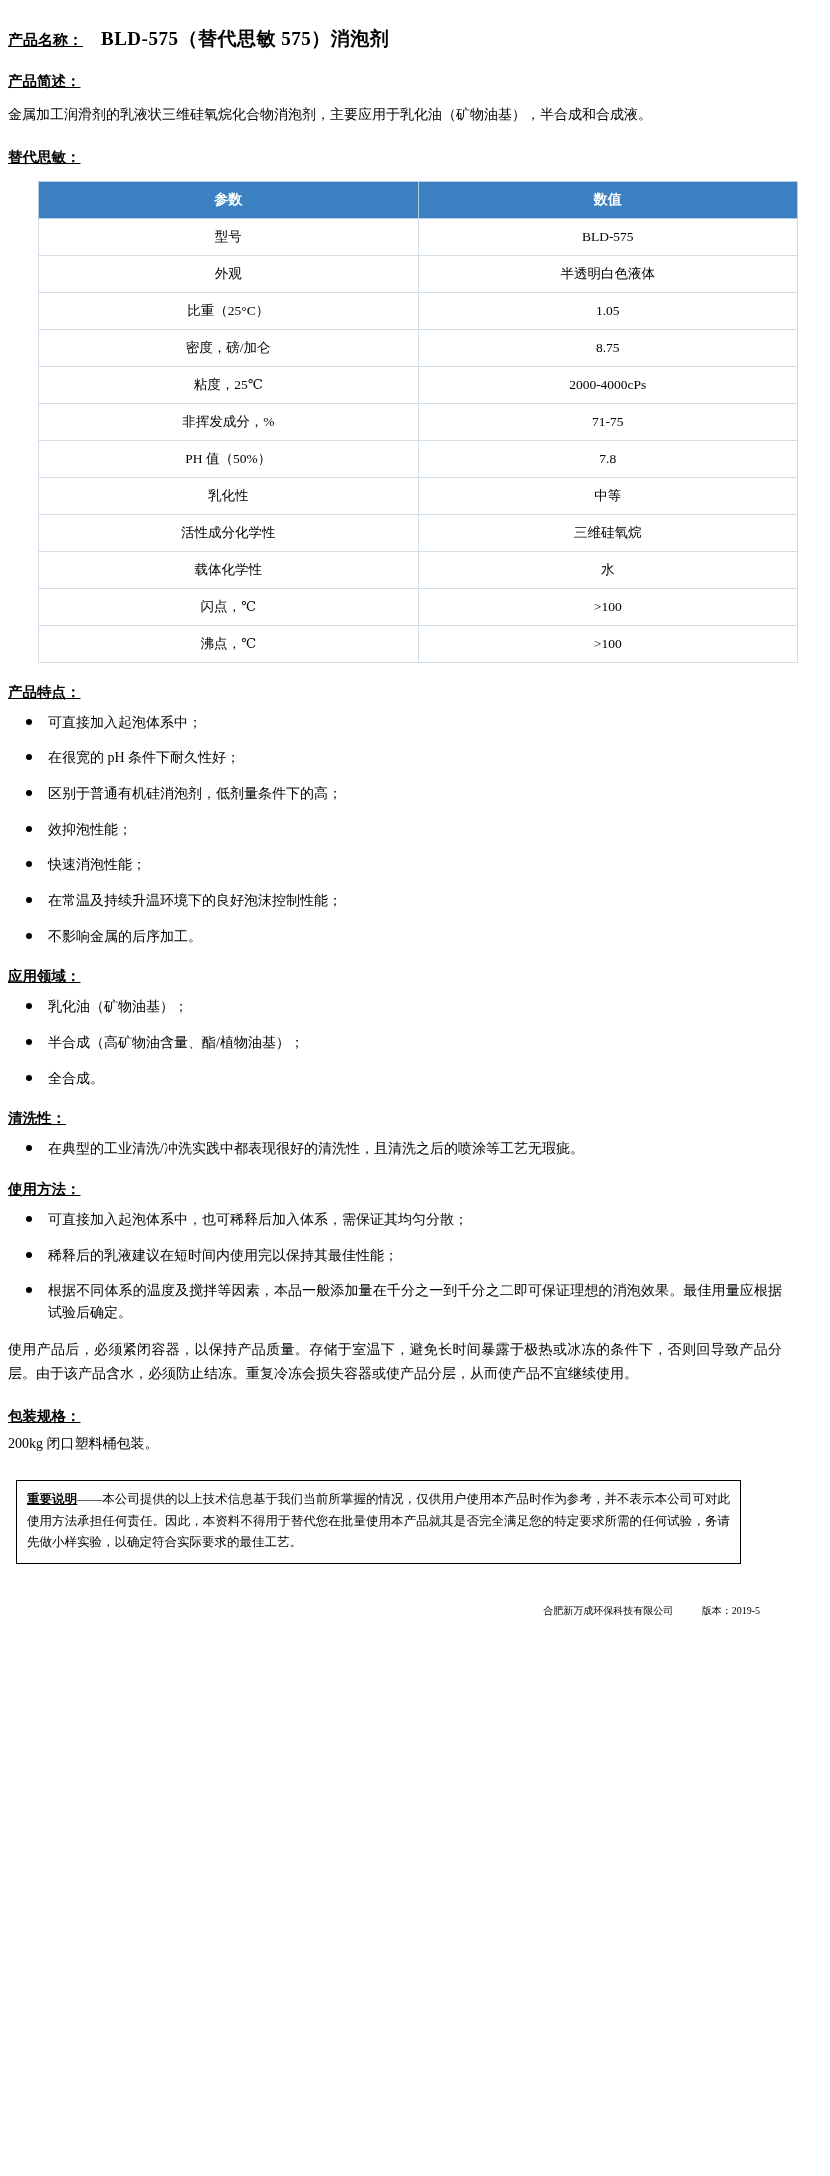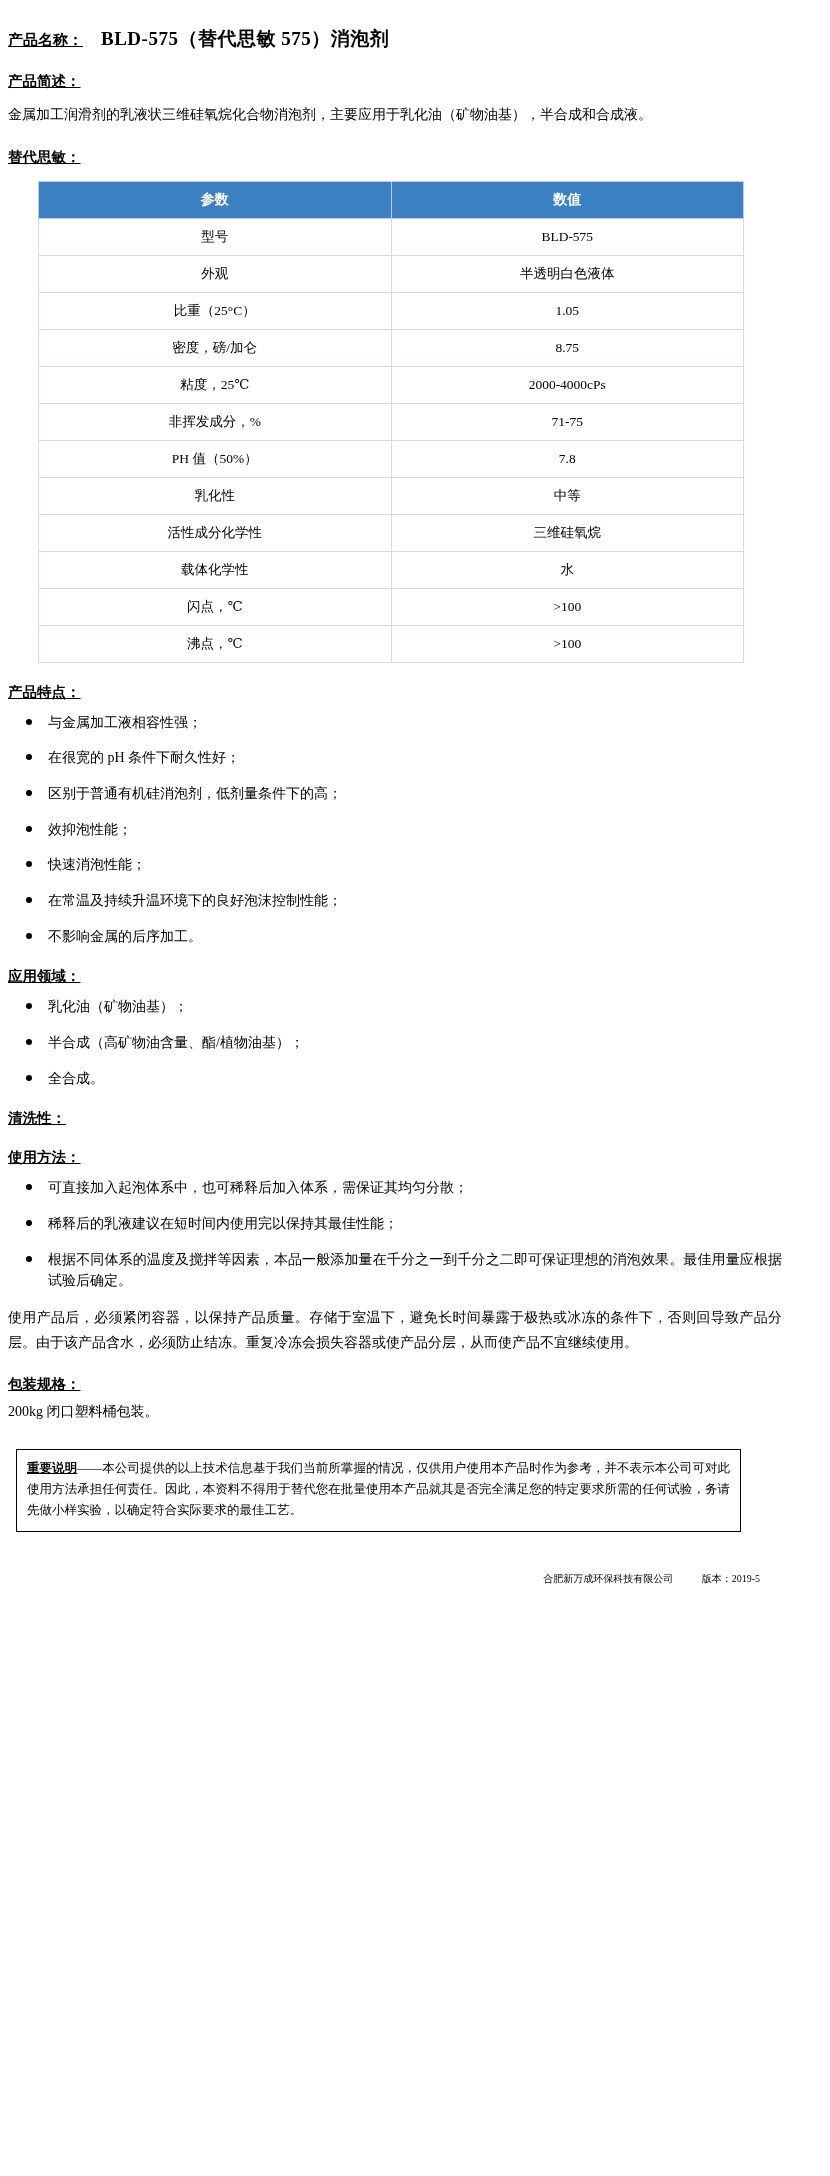--- a/index.html
+++ b/index.html
@@ -48,21 +48,21 @@
   }
   .para {
     font-size: 14px;
     line-height: 1.75;
     margin: 12px 0 0 0;
     text-align: justify;
   }
   table.props {
     border-collapse: collapse;
     margin: 14px 0 0 30px;
-    width: 706px;
+    width: 760px;
     table-layout: fixed;
   }
   table.props th {
     background: #3b81c2;
     color: #ffffff;
     font-weight: bold;
     font-size: 14px;
     height: 34px;
     border: 1px solid #b8cfe4;
     text-align: center;
@@ -197,37 +197,40 @@
       </tr>
       <tr>
         <td>沸点，℃</td>
         <td class="v">&gt;100</td>
       </tr>
     </tbody>
   </table>
 
   <span class="section-label">产品特点：</span>
   <ul class="bullets">
-    <li>与金属加工液相容性强；</li>
+    <li>可直接加入起泡体系中；</li>
     <li>在很宽的 pH 条件下耐久性好；</li>
     <li>区别于普通有机硅消泡剂，低剂量条件下的高；</li>
     <li>效抑泡性能；</li>
     <li>快速消泡性能；</li>
     <li>在常温及持续升温环境下的良好泡沫控制性能；</li>
     <li>不影响金属的后序加工。</li>
   </ul>
 
   <span class="section-label">应用领域：</span>
   <ul class="bullets">
     <li>乳化油（矿物油基）；</li>
     <li>半合成（高矿物油含量、酯/植物油基）；</li>
     <li>全合成。</li>
   </ul>
 
   <span class="section-label">清洗性：</span>
+  <ul class="bullets">
+    <li>在典型的工业清洗/冲洗实践中都表现很好的清洗性，且清洗之后的喷涂等工艺无瑕疵。</li>
+  </ul>
 
   <span class="section-label">使用方法：</span>
   <ul class="bullets">
     <li>可直接加入起泡体系中，也可稀释后加入体系，需保证其均匀分散；</li>
     <li>稀释后的乳液建议在短时间内使用完以保持其最佳性能；</li>
     <li>根据不同体系的温度及搅拌等因素，本品一般添加量在千分之一到千分之二即可保证理想的消泡效果。最佳用量应根据试验后确定。</li>
   </ul>
 
   <div class="para">使用产品后，必须紧闭容器，以保持产品质量。存储于室温下，避免长时间暴露于极热或冰冻的条件下，否则回导致产品分层。由于该产品含水，必须防止结冻。重复冷冻会损失容器或使产品分层，从而使产品不宜继续使用。</div>
 

